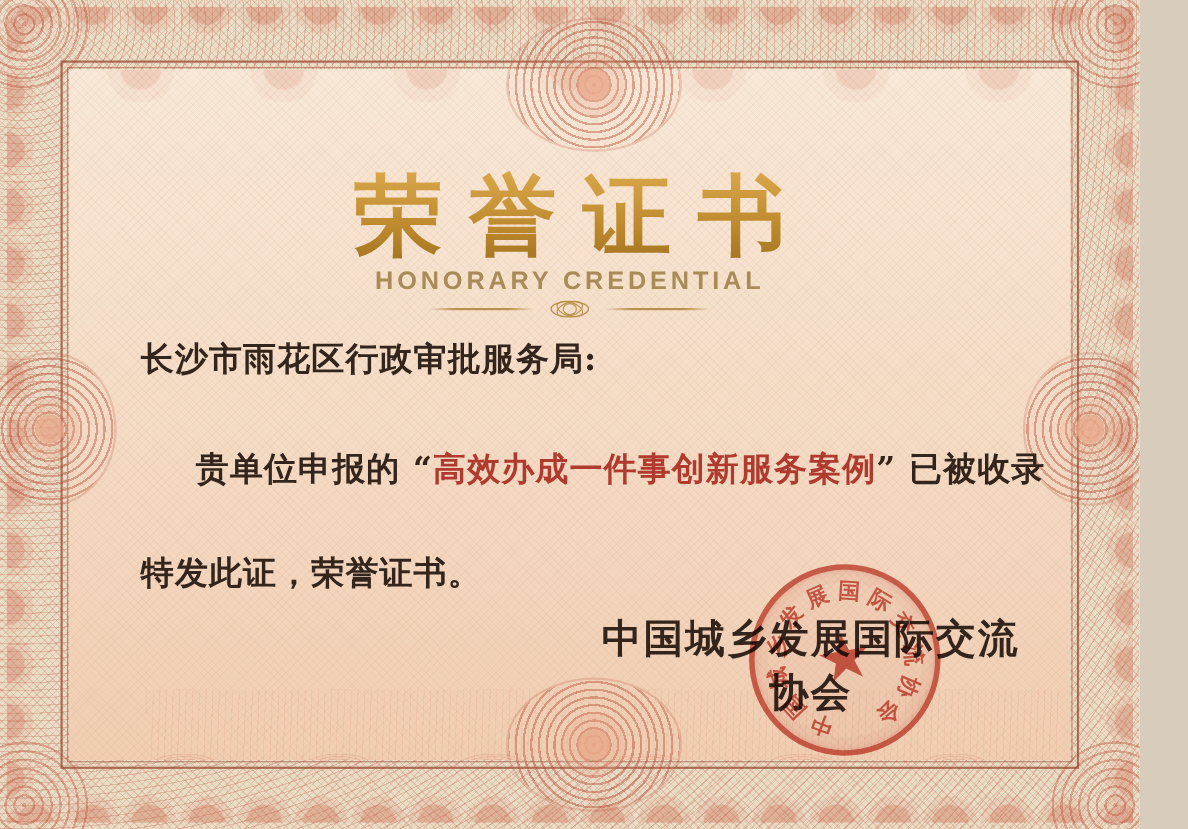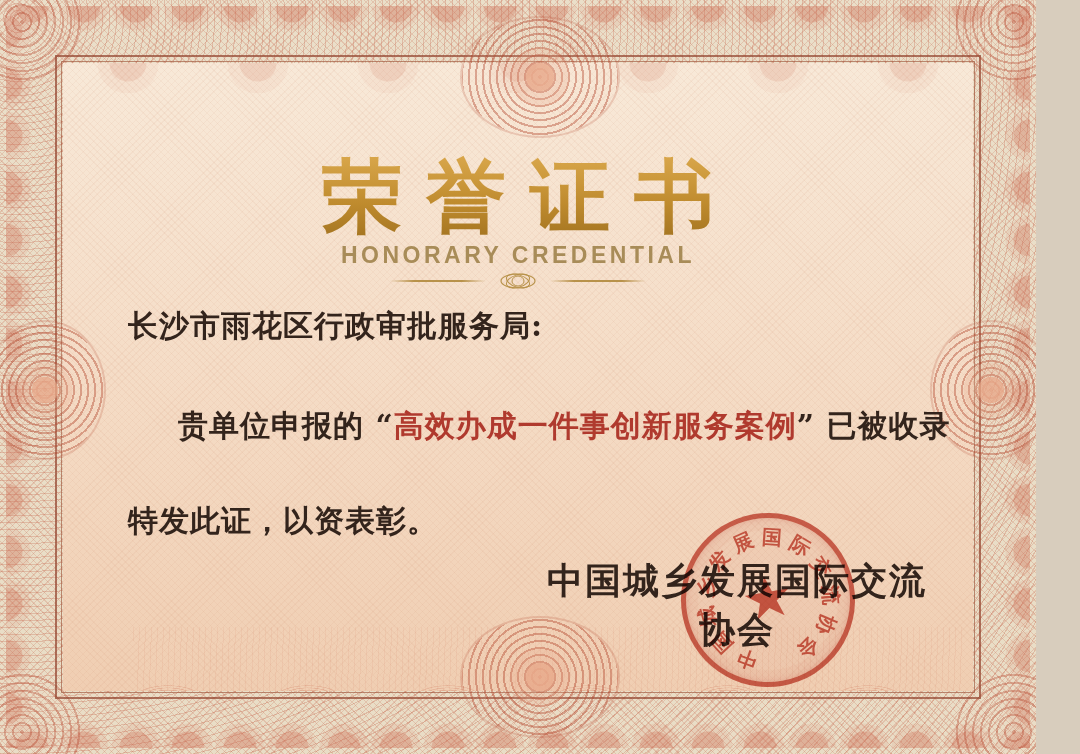--- a/index.html
+++ b/index.html
@@ -188,21 +188,21 @@
         <ellipse cx="22" cy="9" rx="12" ry="6.2" fill="none" stroke="#b8924a" stroke-width="1" transform="rotate(-18 22 9)"></ellipse>
         <ellipse cx="22" cy="9" rx="6" ry="5" fill="none" stroke="#b8924a" stroke-width="1"></ellipse>
       </svg>
       <span class="line"></span>
     </div>
 
     <p class="salutation">长沙市雨花区行政审批服务局:</p>
 
     <p class="body-line line1"><span>贵单位申报的 “</span><span class="highlight">高效办成一件事创新服务案例</span><span>” 已被收录</span></p>
 
-    <p class="body-line line3">特发此证，以资表彰。</p>
+    <p class="body-line line3">特发此证，荣誉证书。</p>
 
     <div class="signature">
       <div class="issuer">中国城乡发展国际交流协会</div>
     </div>
   </div>
 
   <div class="seal">
     <div class="seal-ring">
         <span style="transform: rotate(-150deg) translateY(-63px);">中</span>
         <span style="transform: rotate(-122.727deg) translateY(-63px);">国</span>

